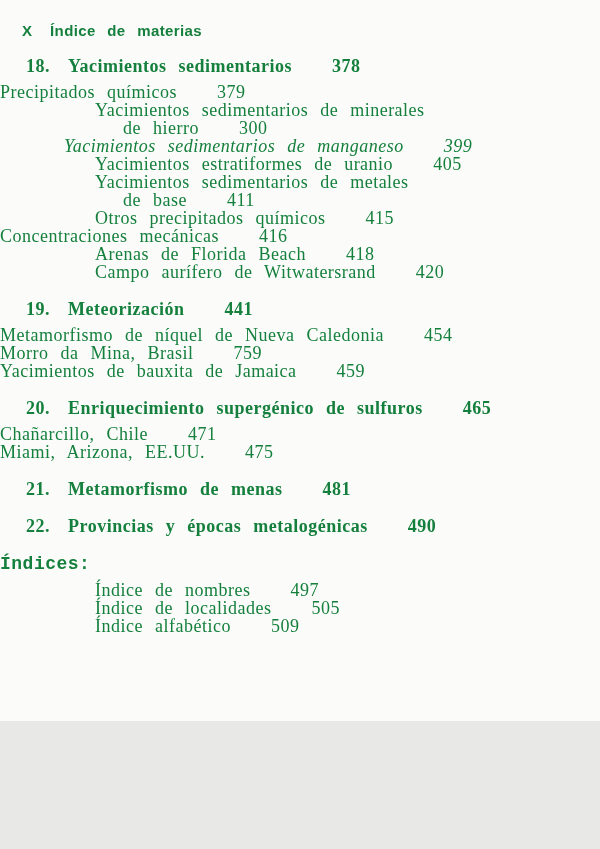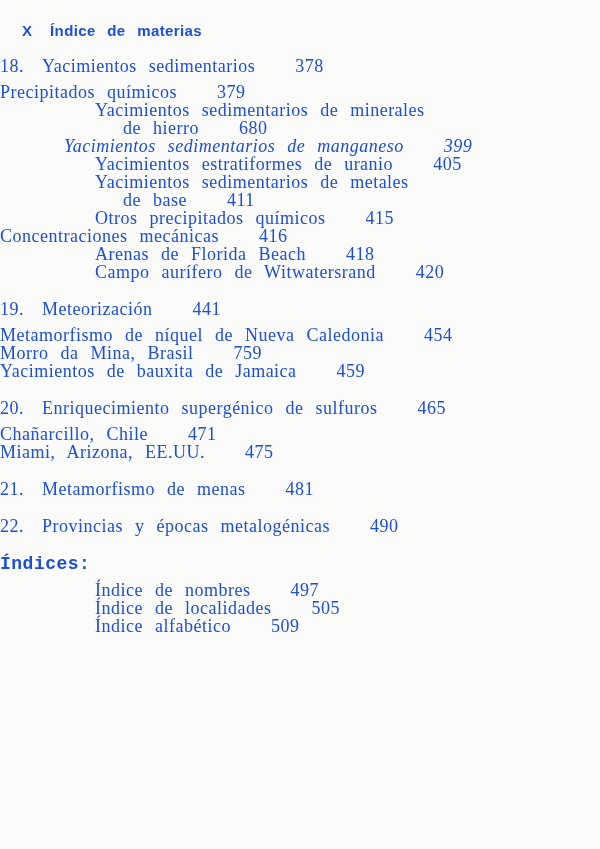--- a/index.html
+++ b/index.html
@@ -1,24 +1,24 @@
 <!DOCTYPE html>
 <html><head>
 <meta charset="utf-8">
 <style>
   html, body { margin: 0; padding: 0; }
   body { background: #e8e8e6; }
 
   .page {
     position: relative;
     width: 600px;
-    height: 849px;
+    height: 721px;
     background: #fbfbf9;
     overflow: hidden;
-    color: #1d4ed8;
+    color: #15803d;
   }
 
   .running-head {
     position: absolute;
     top: 22px;
     left: 22px;
     font-family: "Liberation Sans", sans-serif;
     font-weight: 700;
     font-size: 15px;
     letter-spacing: 0.4px;
@@ -38,22 +38,23 @@
     font-family: "Liberation Serif", serif;
     font-size: 18px;
     line-height: 18px;
     letter-spacing: 0.5px;
     word-spacing: 7px;
   }
 
   .line { white-space: nowrap; }
 
   .kind-chapter {
-    font-weight: 400;
+    font-weight: 700;
     margin-top: 19px;
+    padding-left: 26px;
   }
   .toc .kind-chapter:first-child { margin-top: 0; }
   .kind-chapter .num {
     display: inline-block;
     width: 42px;
   }
 
   .kind-subhead {
     font-weight: 700;
     margin-top: 20px;
@@ -75,21 +76,21 @@
 <div class="page">
 
   <div class="running-head">
     <span class="pageno">X</span><span>Índice de materias</span>
   </div>
 
   <div class="toc" id="toc-lines">
       <div class="line kind-chapter"><span class="num">18.</span><span class="txt">Yacimientos sedimentarios</span><span class="pg">378</span></div>
       <div class="line kind-entry indent-1 group-first"><span class="txt">Precipitados químicos</span><span class="pg">379</span></div>
       <div class="line kind-entry indent-2"><span class="txt">Yacimientos sedimentarios de minerales</span></div>
-      <div class="line kind-cont indent-3"><span class="txt">de hierro</span><span class="pg">680</span></div>
+      <div class="line kind-cont indent-3"><span class="txt">de hierro</span><span class="pg">300</span></div>
       <div class="line kind-entry indent-4"><span class="txt">Yacimientos sedimentarios de manganeso</span><span class="pg">399</span></div>
       <div class="line kind-entry indent-2"><span class="txt">Yacimientos estratiformes de uranio</span><span class="pg">405</span></div>
       <div class="line kind-entry indent-2"><span class="txt">Yacimientos sedimentarios de metales</span></div>
       <div class="line kind-cont indent-3"><span class="txt">de base</span><span class="pg">411</span></div>
       <div class="line kind-entry indent-2"><span class="txt">Otros precipitados químicos</span><span class="pg">415</span></div>
       <div class="line kind-entry indent-1"><span class="txt">Concentraciones mecánicas</span><span class="pg">416</span></div>
       <div class="line kind-entry indent-2"><span class="txt">Arenas de Florida Beach</span><span class="pg">418</span></div>
       <div class="line kind-entry indent-2"><span class="txt">Campo aurífero de Witwatersrand</span><span class="pg">420</span></div>
       <div class="line kind-chapter"><span class="num">19.</span><span class="txt">Meteorización</span><span class="pg">441</span></div>
       <div class="line kind-entry indent-1 group-first"><span class="txt">Metamorfismo de níquel de Nueva Caledonia</span><span class="pg">454</span></div>

